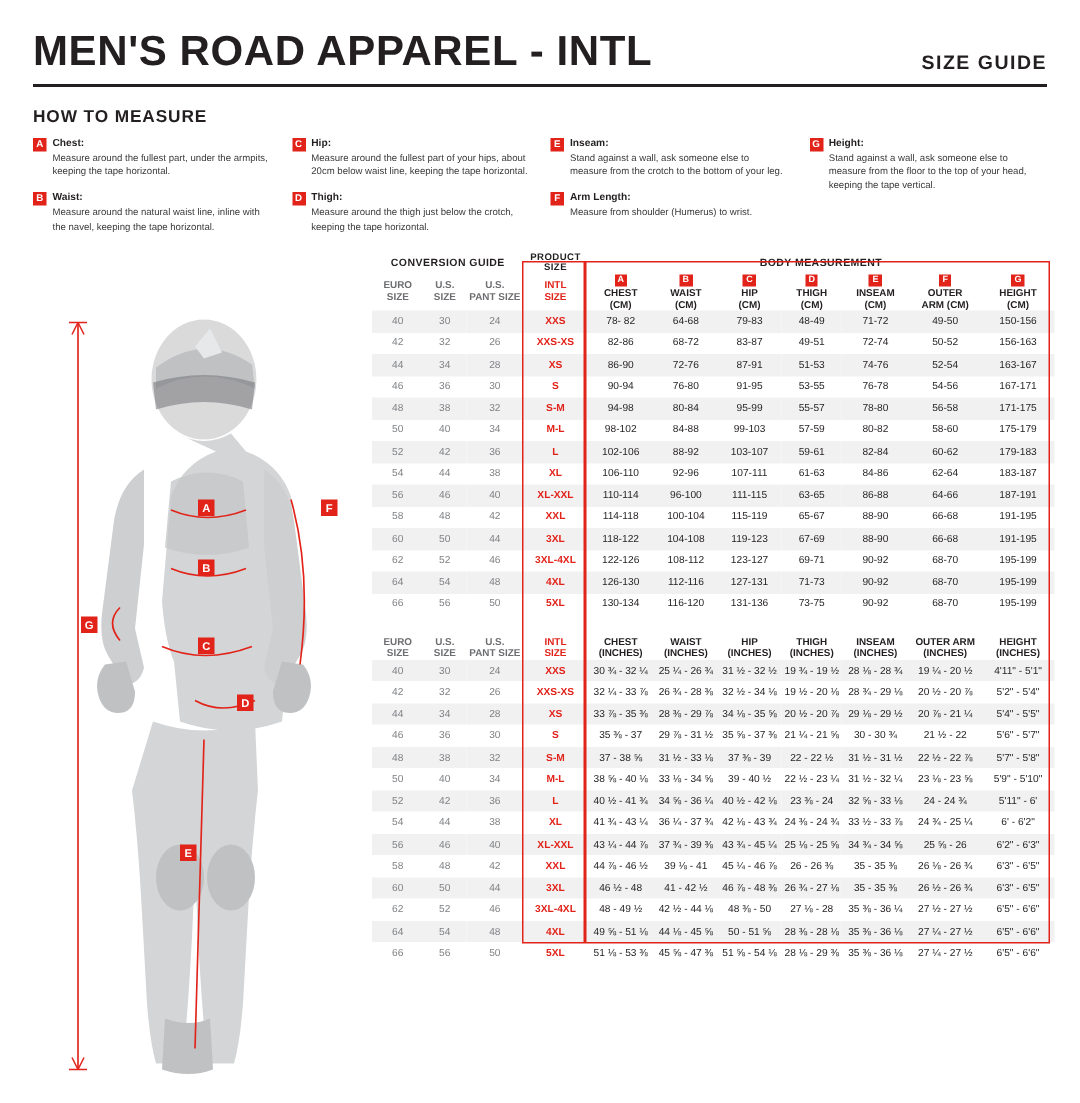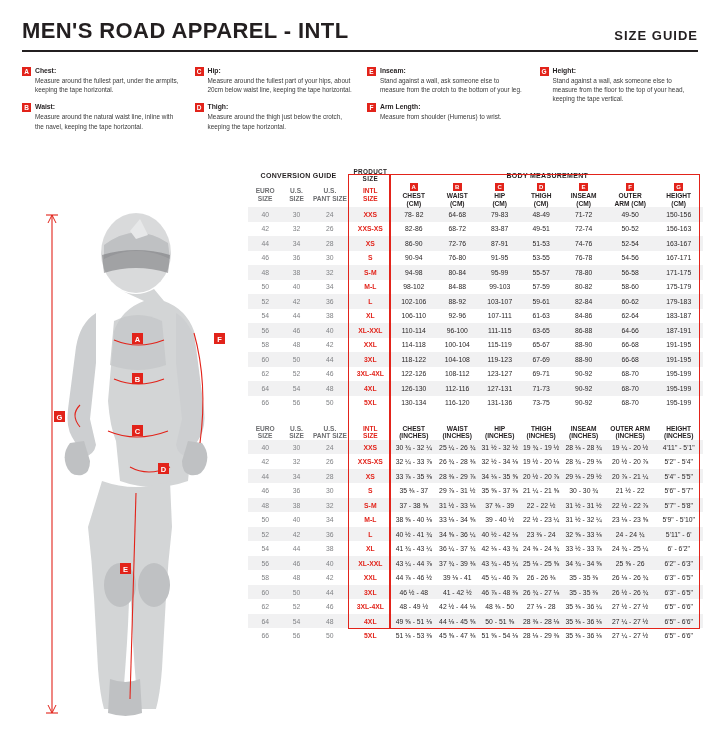--- a/index.html
+++ b/index.html
@@ -16,21 +16,21 @@
 
   
   .header {
     position:relative;
     margin:18px 22px 0 22px;
     display:flex; align-items:flex-end; justify-content:space-between;
     border-bottom:2px solid #231f20;
     padding-bottom:6px;
   }
   .title {
-    font-size:22px; font-weight:bold; letter-spacing:0.4px;
+    font-size:28px; font-weight:bold; letter-spacing:0.4px;
     font-family:"Liberation Sans", sans-serif;
   }
   .sizeguide {
     font-size:13px; font-weight:bold; letter-spacing:1px;
     padding-bottom:1px;
   }
 
   
   .howto { margin:14px 22px 0 22px; }
   .howto-title { font-size:11.5px; font-weight:bold; letter-spacing:.6px; margin-bottom:7px; }
@@ -84,20 +84,21 @@
 <body>
 
 <div class="page">
 
   <div class="header">
     <div class="title">MEN'S ROAD APPAREL - INTL</div>
     <div class="sizeguide">SIZE GUIDE</div>
   </div>
 
   <div class="howto">
+    <div class="howto-title">HOW TO MEASURE</div>
     <div class="howto-cols">
       <div class="howto-col">
         <div class="measure-item">
           <div class="badge">A</div>
           <div class="m-text"><b>Chest:</b><br><span>Measure around the fullest part, under the armpits, keeping the tape horizontal.</span></div>
         </div>
         <div class="measure-item">
           <div class="badge">B</div>
           <div class="m-text"><b>Waist:</b><br><span>Measure around the natural waist line, inline with the navel, keeping the tape horizontal.</span></div>
         </div>

